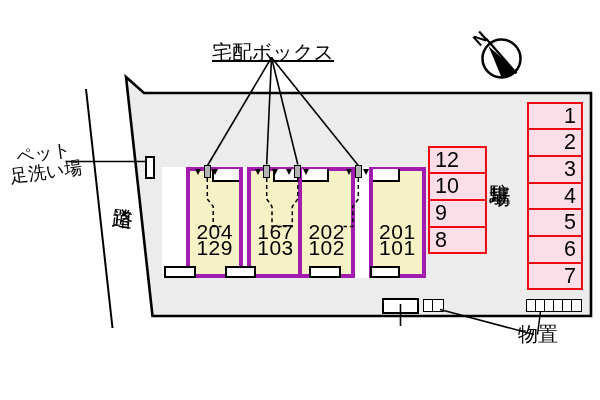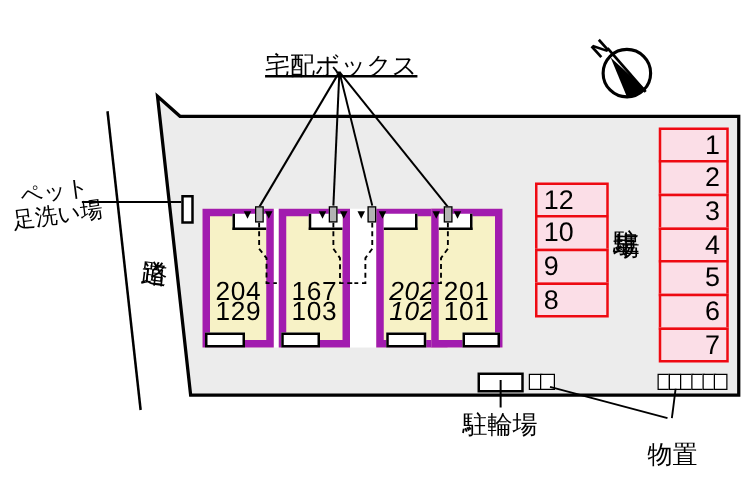--- a/index.html
+++ b/index.html
@@ -15,26 +15,26 @@
   .delivery-lbl{left:207px;top:39px;width:132px;text-align:center;font-size:20px;text-decoration:underline;}
   .pet-lbl{left:0px;top:144px;width:90px;text-align:center;font-size:18px;line-height:19px;
            transform:rotate(-7.5deg);transform-origin:50% 50%;}
   .pet-lbl span{display:block;}
   .road-lbl{left:109px;top:192px;height:50px;font-size:21px;
             writing-mode:vertical-rl;text-orientation:upright;
             transform:rotate(7deg);transform-origin:50% 50%;}
   .plot-lbl{left:486px;top:166px;height:72px;font-size:21px;letter-spacing:2px;
             writing-mode:vertical-rl;text-orientation:upright;}
   .bike-lbl{left:360px;top:326px;width:80px;text-align:center;font-size:20px;}
-  .storage-lbl{left:511px;top:350px;width:54px;text-align:center;font-size:20px;}
+  .storage-lbl{left:511px;top:321px;width:54px;text-align:center;font-size:20px;}
 
   
   .bldg{left:162px;top:166.5px;width:240px;height:111.5px;background:#fff;}
   .unit{position:absolute;top:0;width:57.3px;height:111.5px;background:#f7f2c6;
-        border:6px solid #a21caf;box-sizing:border-box;}
+        border:4px solid #a21caf;box-sizing:border-box;margin-left:24px;}
   .notch{position:absolute;top:-2px;width:27px;height:13px;background:#fff;box-sizing:border-box;}
   .notch.nr{right:0;border-left:2px solid #000;border-bottom:2px solid #000;}
   .notch.nl{left:0;border-right:2px solid #000;border-bottom:2px solid #000;}
   .unit-label{position:absolute;left:0;right:0;top:53px;text-align:center;
               font-size:21px;line-height:16.5px;letter-spacing:0.5px;}
   .unit-label span{display:block;}
   .porch{background:#fff;border:2px solid #000;height:12.5px;top:265.5px;z-index:2;}
 
   
   .dbox{position:absolute;top:164.5px;width:7px;height:13px;background:#b3b3b3;
@@ -82,21 +82,21 @@
         <span>129</span>
       </div>
     </div>
     <div class="unit" style="left:60.9px;">
       <div class="notch nr"></div>
       <div class="unit-label">
         <span>167</span>
         <span>103</span>
       </div>
     </div>
-    <div class="unit" style="left:139px;font-style:italic;">
+    <div class="unit" style="left:112px;">
       <div class="notch nl"></div>
       <div class="unit-label">
         <span>202</span>
         <span>102</span>
       </div>
     </div>
     <div class="unit" style="left:182.7px;">
       <div class="notch nl"></div>
       <div class="unit-label">
         <span>201</span>
@@ -190,16 +190,15 @@
   <div class="tri" style="left:346.3px;"></div>
   <div class="tri" style="left:363.3px;"></div>
 
   <div class="lbl delivery-lbl">宅配ボックス</div>
   <div class="lbl pet-lbl">
     <span>ペット</span>
     <span>足洗い場</span>
   </div>
   <div class="lbl road-lbl">道路</div>
   <div class="lbl plot-lbl">駐車場</div>
-  <div class="lbl bike-lbl">駐輪場</div>
   <div class="lbl storage-lbl">物置</div>
 
 </div>
 
 </body></html>

